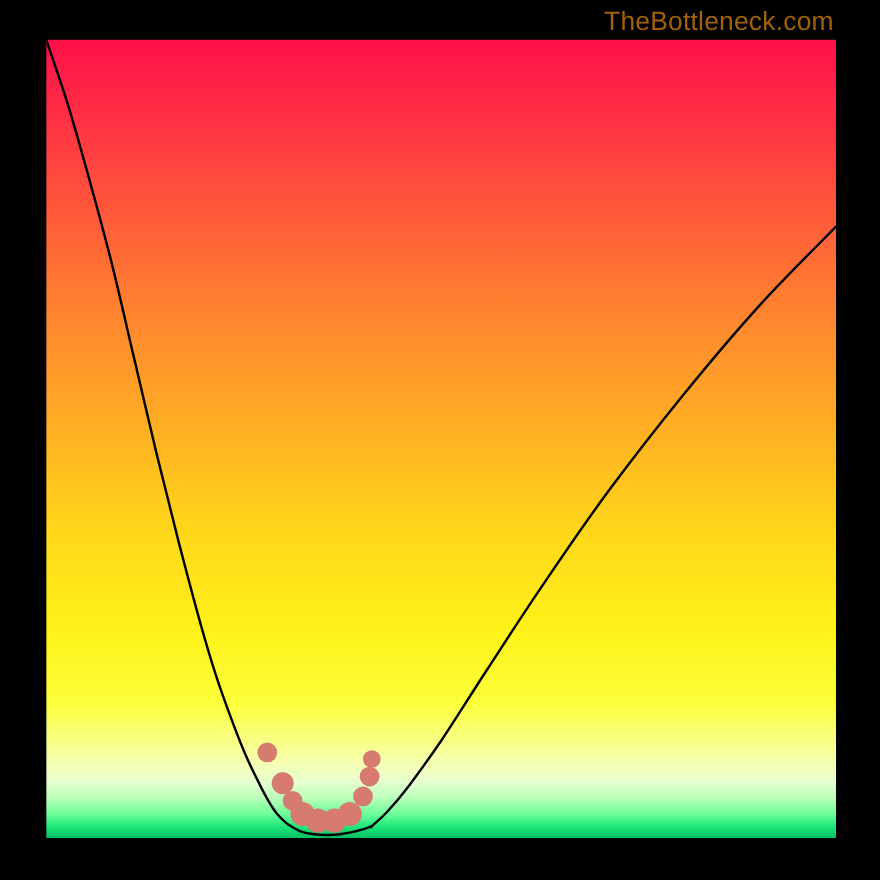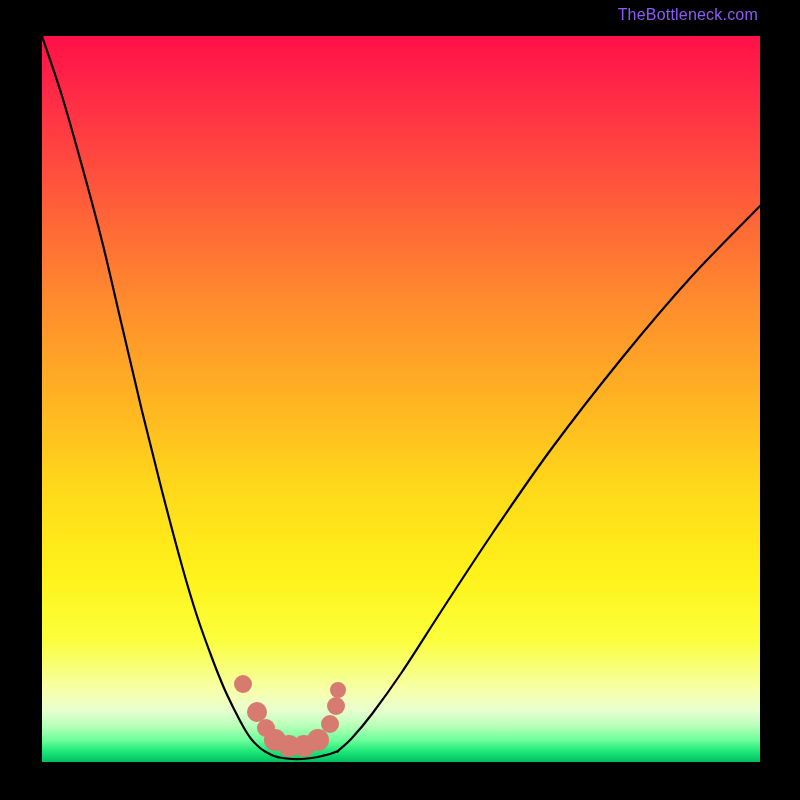--- a/index.html
+++ b/index.html
@@ -48,22 +48,22 @@
       #6cff9a 97%,
       #20e87a 98.5%,
       #00c060 100%
     );
   }
   .watermark {
     position: absolute;
     top: 6px;
     right: 42px;
     font-family: Arial, Helvetica, sans-serif;
-    font-size: 16px;
-    color: #8b5cf6;
+    font-size: 24px;
+    color: #a16207;
     letter-spacing: 0.2px;
     user-select: none;
   }
   svg.curve {
     position: absolute;
     left: 0;
     top: 0;
     width: 100%;
     height: 100%;
   }

